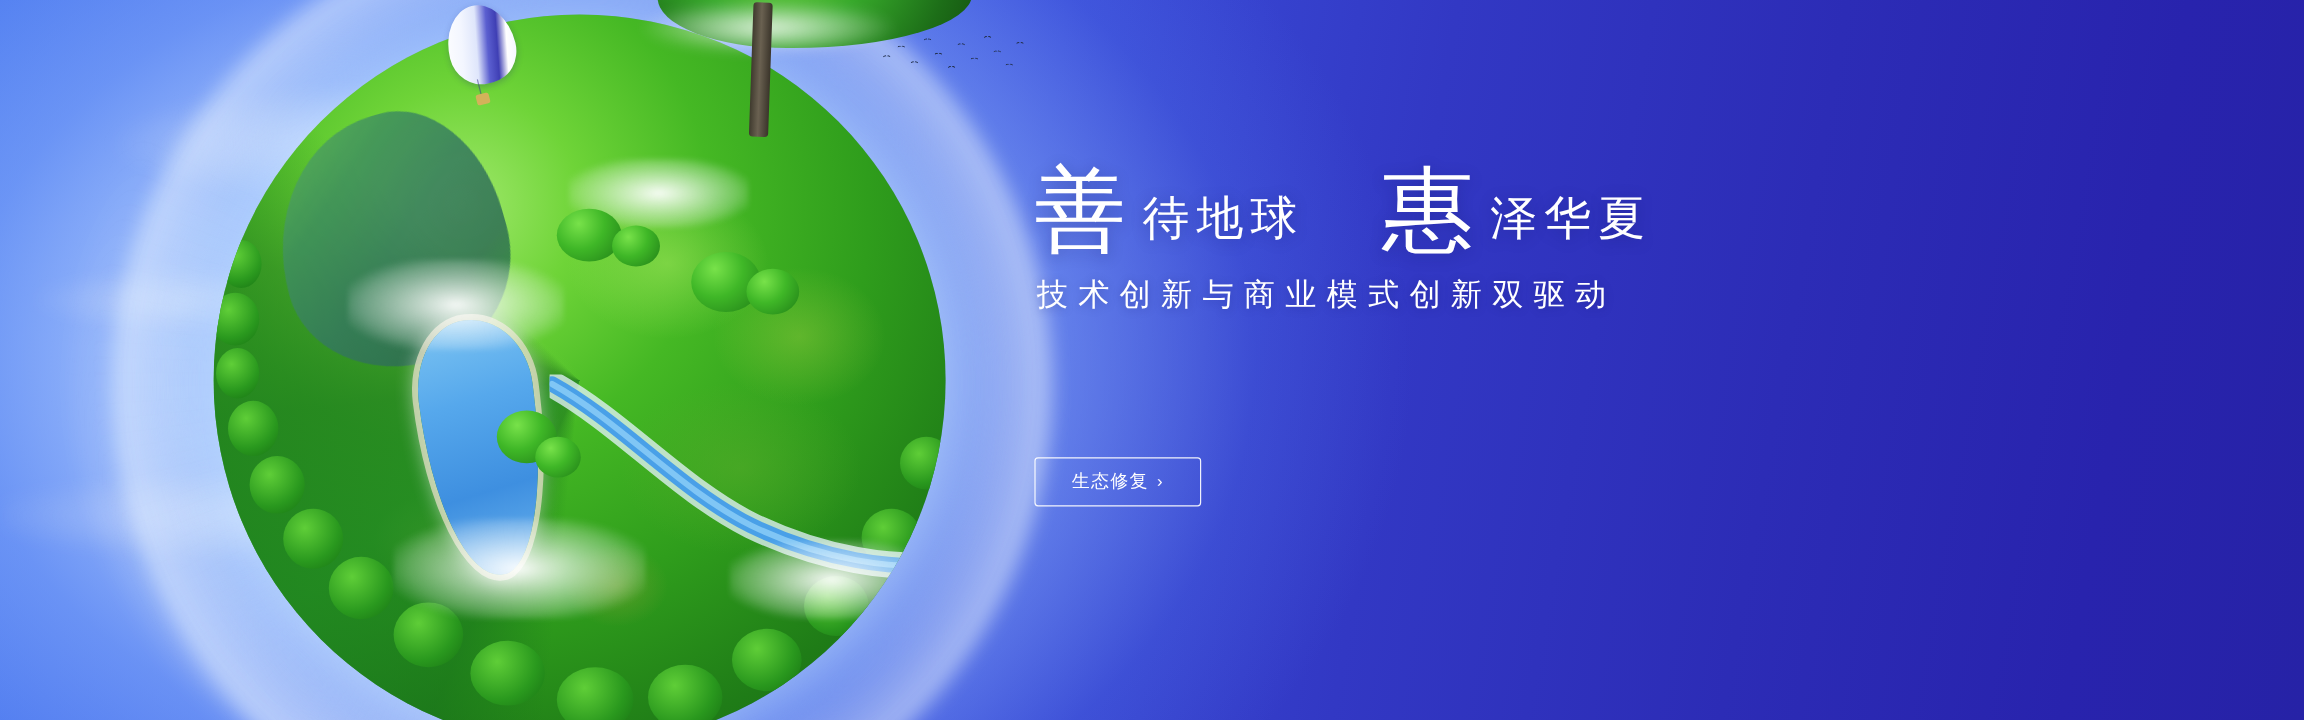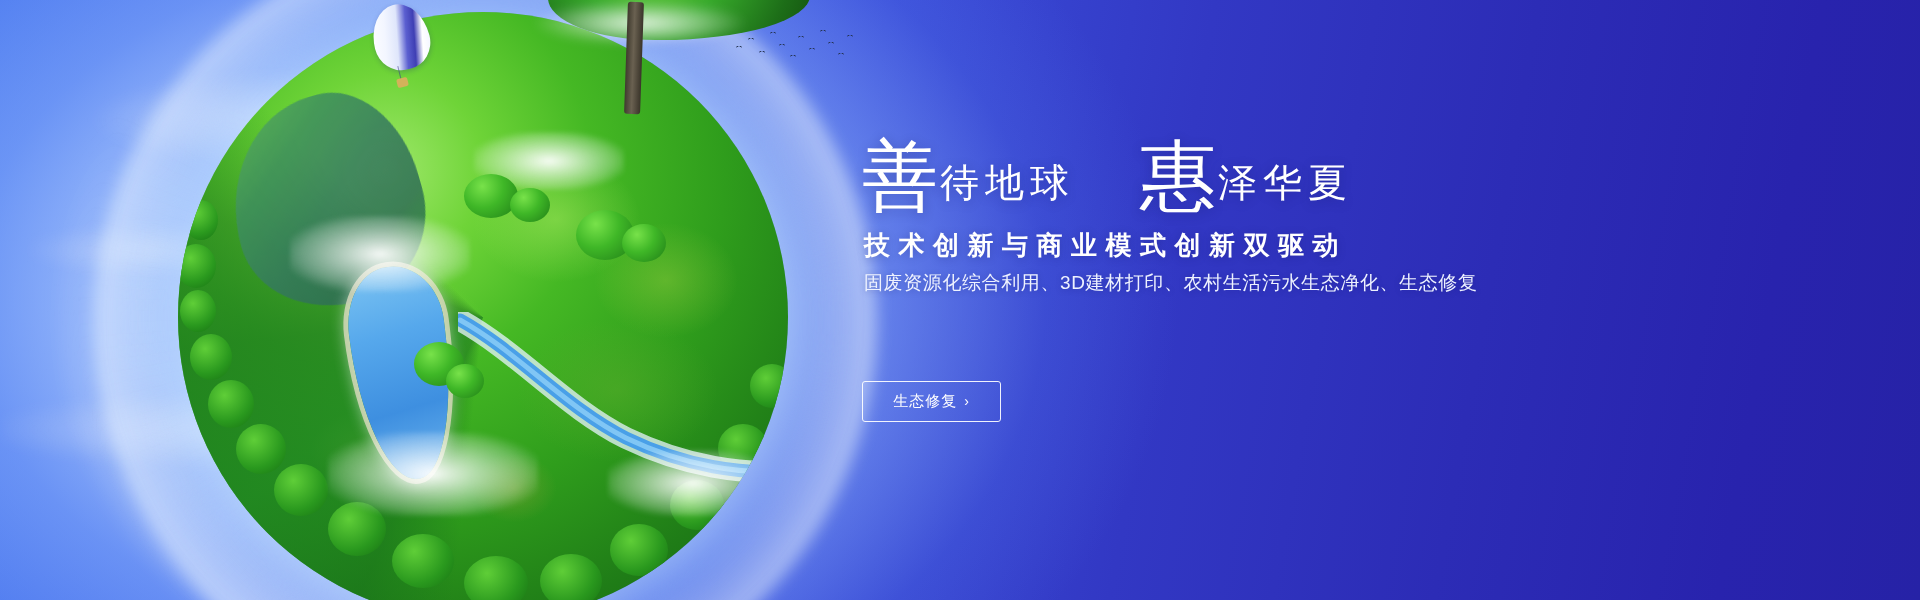--- a/index.html
+++ b/index.html
@@ -209,29 +209,29 @@
     letter-spacing:0;
     position:relative;
     top:6px;
   }
   .hl-small {
     font-family:"Liberation Serif", "DejaVu Serif", serif;
     font-size:39px;
     line-height:1;
     font-weight:400;
     letter-spacing:6px;
-    margin-left:2px;
+    margin-left:14px;
   }
   .hl-gap { display:inline-block; width:56px; }
 
   .subtitle {
     position:absolute; left:2px; top:228px;
     color:#ffffff;
     font-size:26px;
-    font-weight:700;
+    font-weight:400;
     letter-spacing:8.5px;
     white-space:nowrap;
     text-shadow:0 1px 8px rgba(18,22,92,0.28);
   }
 
   .description {
     position:absolute; left:2px; top:270px;
     color:#eef2ff;
     font-size:19px;
     font-weight:400;
@@ -356,21 +356,20 @@
         <span class="hl-big">善</span><span class="hl-small">待地球</span>
       </span>
       <span class="hl-gap"></span>
       <span class="hl-group">
         <span class="hl-big">惠</span><span class="hl-small">泽华夏</span>
       </span>
     </div>
 
     <div class="subtitle">技术创新与商业模式创新双驱动</div>
 
-    <div class="description">固废资源化综合利用、3D建材打印、农村生活污水生态净化、生态修复</div>
 
     <button class="cta">
       <span class="cta-label">生态修复</span>
       <span class="cta-chevron">›</span>
     </button>
 
   </div>
 </div>
 
 </body></html>

